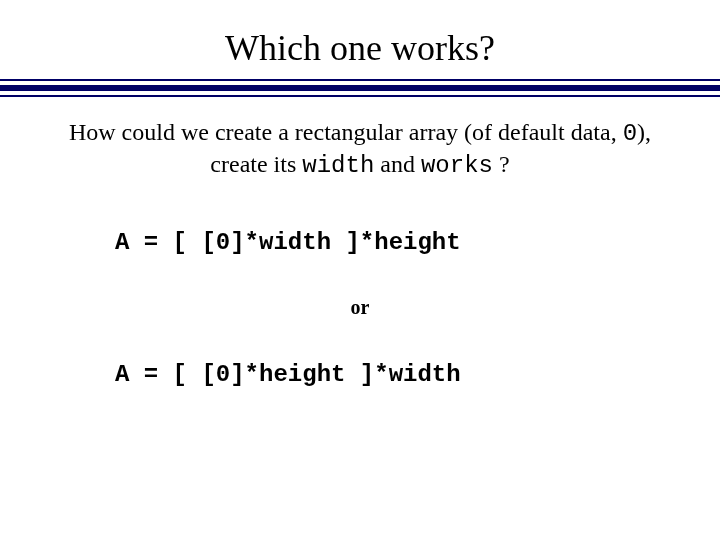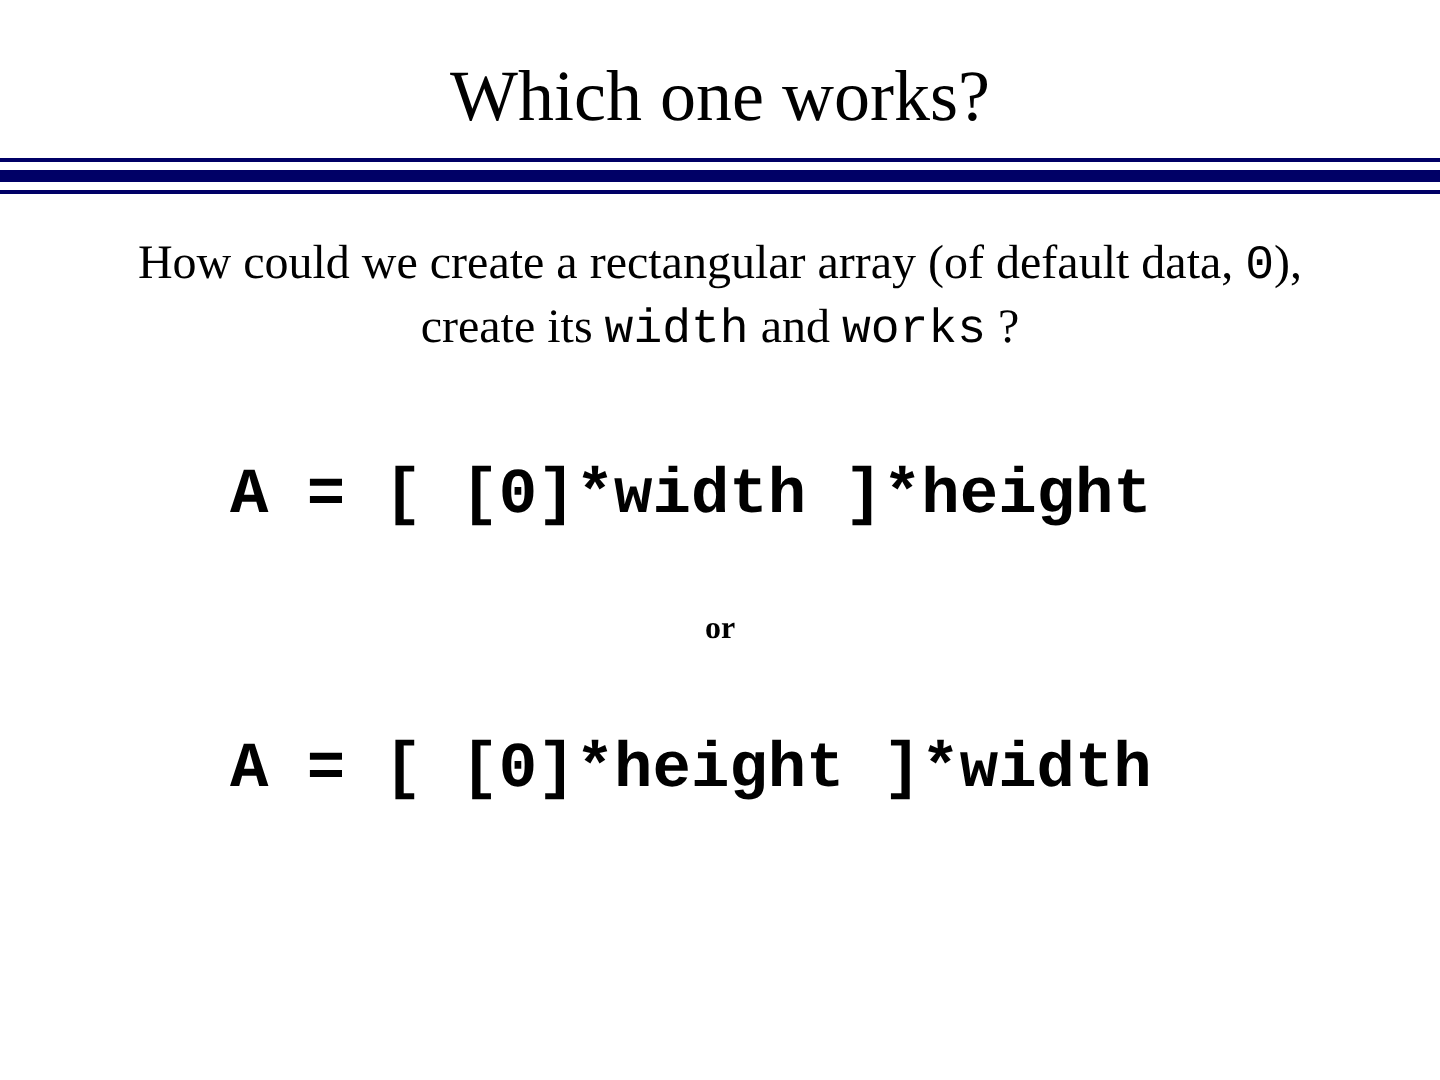--- a/index.html
+++ b/index.html
@@ -39,31 +39,31 @@
       font-size: 24px;
       line-height: 1.25;
       text-align: center;
       padding: 20px 60px 0 60px;
     }
     .question .mono {
       font-family: "Courier New", Courier, monospace;
     }
     .code-line {
       font-family: "Courier New", Courier, monospace;
-      font-size: 32px;
+      font-size: 24px;
       font-weight: bold;
       padding-left: 115px;
       margin-top: 48px;
     }
     .code-line.second {
       margin-top: 42px;
     }
     .or-label {
       text-align: center;
-      font-size: 16px;
+      font-size: 20px;
       font-weight: bold;
       margin-top: 40px;
     }
   </style>
 </head>
 <body>
 
 <h1 class="title">Which one works?</h1>
 
 <div class="rule-stack">

